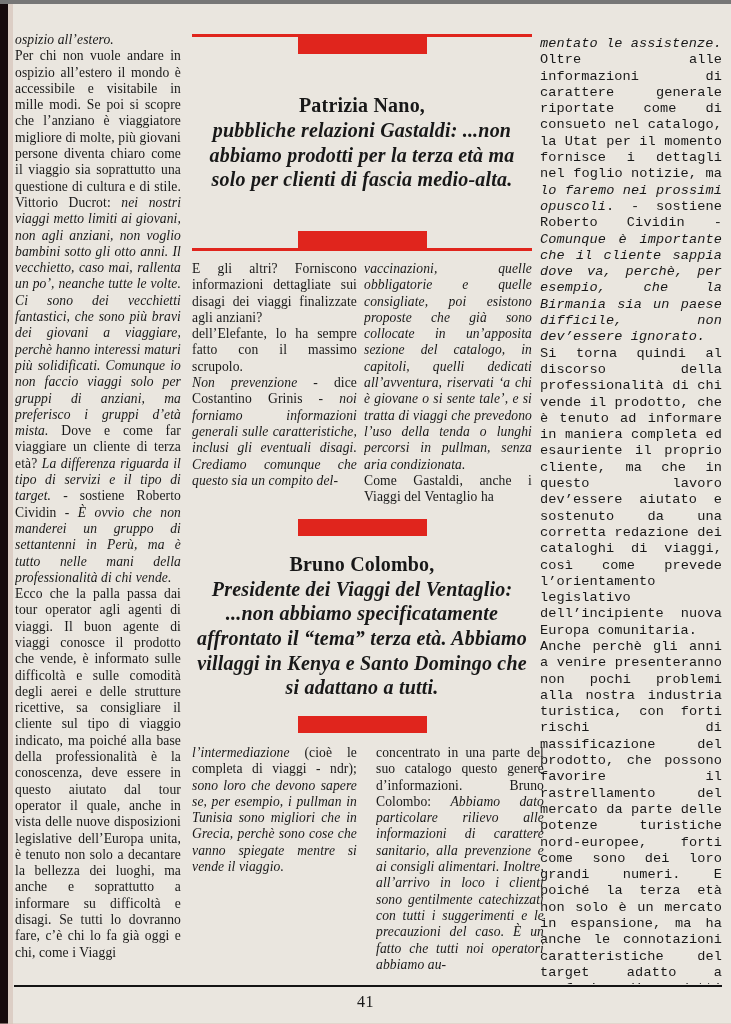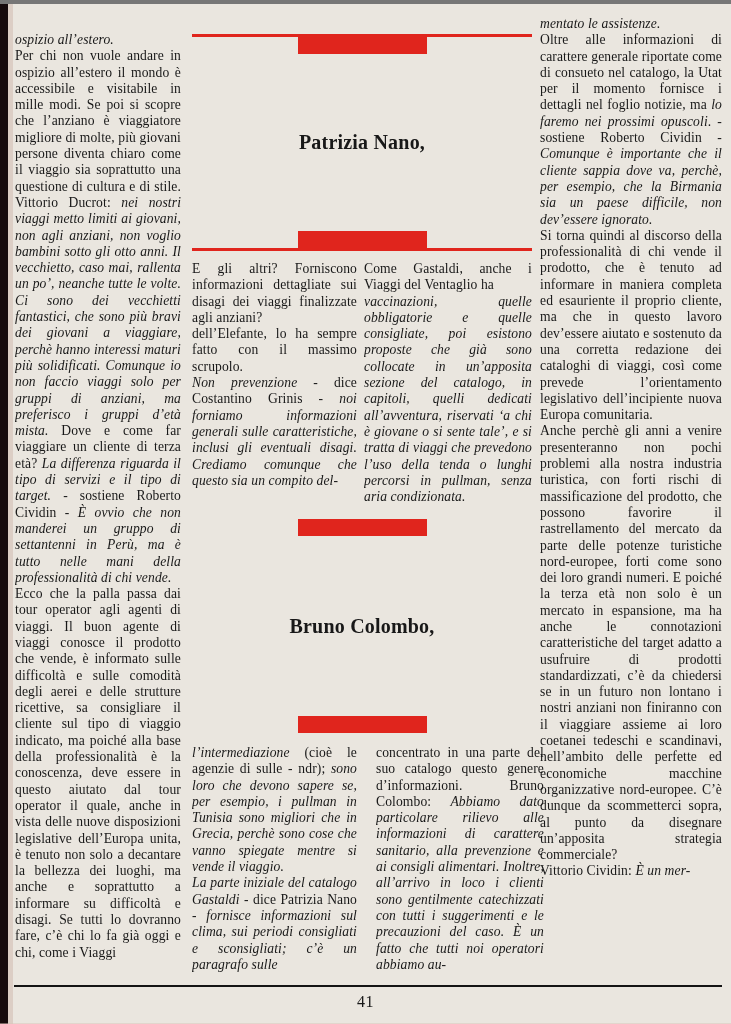--- a/index.html
+++ b/index.html
@@ -19,21 +19,21 @@
     font-size:13.6px; line-height:16.3px; letter-spacing:0.1px;
   }
   .col p { margin:0; }
   .col em { font-style:italic; }
 
   .c1  { left:15px;  top:28px;  width:166px; height:948px; }
   .c2a { left:192px; top:257px; width:165px; height:252px; }
   .c3a { left:364px; top:257px; width:168px; height:252px; }
   .c2b { left:192px; top:741px; width:165px; height:238px; }
   .c3b { left:376px; top:741px; width:168px; height:238px; }
-  .c4  { left:540px; top:12px;  width:182px; height:948px; }
+  .c4  { left:540px; top:32px;  width:182px; height:948px;font-family:Liberation Mono, monospace; }
 
   .quote { position:absolute; left:192px; width:340px; display:flex; flex-direction:column; }
   .q1 { top:30px;  height:217px; }
   .q2 { top:512px; height:220px;align-items:center; }
   .qrule { height:3px; background:var(--red); flex:0 0 auto; }
   .qbar  { width:129px; height:17px; background:var(--red); margin:0 auto; flex:0 0 auto; }
   .qtext {
     flex:1 1 auto; display:flex; flex-direction:column; justify-content:center;
     text-align:center; font-weight:bold; font-size:20px; line-height:24.6px;
     letter-spacing:0.2px; padding:0 2px;
@@ -59,48 +59,49 @@
       <p><em>ospizio all’estero.</em></p>
       <p><span>Per chi non vuole andare in ospizio all’estero il mondo è accessibile e visitabile in mille modi. Se poi si scopre che l’anziano è viaggiatore migliore di molte, più giovani persone diventa chiaro come il viaggio sia soprattutto una questione di cultura e di stile. Vittorio Ducrot: </span><em>nei nostri viaggi metto limiti ai giovani, non agli anziani, non voglio bambini sotto gli otto anni. Il vecchietto, caso mai, rallenta un po’, neanche tutte le volte. Ci sono dei vecchietti fantastici, che sono più bravi dei giovani a viaggiare, perchè hanno interessi maturi più solidificati. Comunque io non faccio viaggi solo per gruppi di anziani, ma preferisco i gruppi d’età mista. </em><span>Dove e come far viaggiare un cliente di terza età? </span><em>La differenza riguarda il tipo di servizi e il tipo di target. </em><span>- sostiene Roberto Cividin - </span><em>È ovvio che non manderei un gruppo di settantenni in Perù, ma è tutto nelle mani della professionalità di chi vende.</em></p>
       <p><span>Ecco che la palla passa dai tour operator agli agenti di viaggi. Il buon agente di viaggi conosce il prodotto che vende, è informato sulle difficoltà e sulle comodità degli aerei e delle strutture ricettive, sa consigliare il cliente sul tipo di viaggio indicato, ma poiché alla base della professionalità è la conoscenza, deve essere in questo aiutato dal tour operator il quale, anche in vista delle nuove disposizioni legislative dell’Europa unita, è tenuto non solo a decantare la bellezza dei luoghi, ma anche e soprattutto a informare su difficoltà e disagi. Se tutti lo dovranno fare, c’è chi lo fa già oggi e chi, come i Viaggi</span></p>
     </div>
 
   <div class="quote q1">
     <div class="qrule"></div>
     <div class="qbar"></div>
     <div class="qtext">
       <span class="qspeaker">Patrizia Nano,</span>
+      <span class="qbody">pubbliche relazioni Gastaldi: ...non abbiamo prodotti per la terza età ma solo per clienti di fascia medio-alta.</span>
     </div>
     <div class="qbar"></div>
     <div class="qrule"></div>
   </div>
 
   <div class="col c2a">
       <p><span>E gli altri? Forniscono informazioni dettagliate sui disagi dei viaggi finalizzate agli anziani?</span></p>
       <p><span>dell’Elefante, lo ha sempre fatto con il massimo scrupolo.</span></p>
       <p><em>Non prevenzione</em><span> - dice Costantino Grinis - </span><em>noi forniamo informazioni generali sulle caratteristiche, inclusi gli eventuali disagi. Crediamo comunque che questo sia un compito del-</em></p>
     </div>
   <div class="col c3a">
+      <p><em>vaccinazioni, quelle obbligatorie e quelle consigliate, poi esistono proposte che già sono collocate in un’apposita sezione del catalogo, in capitoli, quelli dedicati all’avventura, riservati ‘a chi è giovane o si sente tale’, e si tratta di viaggi che prevedono l’uso della tenda o lunghi percorsi in pullman, senza aria condizionata.</em></p>
       <p><span>Come Gastaldi, anche i Viaggi del Ventaglio ha</span></p>
-      <p><em>vaccinazioni, quelle obbligatorie e quelle consigliate, poi esistono proposte che già sono collocate in un’apposita sezione del catalogo, in capitoli, quelli dedicati all’avventura, riservati ‘a chi è giovane o si sente tale’, e si tratta di viaggi che prevedono l’uso della tenda o lunghi percorsi in pullman, senza aria condizionata.</em></p>
     </div>
 
   <div class="quote q2">
     <div class="qrule"></div>
     <div class="qbar"></div>
     <div class="qtext">
       <span class="qspeaker">Bruno Colombo,</span>
+      <span class="qbody">Presidente dei Viaggi del Ventaglio: ...non abbiamo specificatamente affrontato il “tema” terza età. Abbiamo villaggi in Kenya e Santo Domingo che si adattano a tutti.</span>
     </div>
     <div class="qbar"></div>
     <div class="qrule"></div>
   </div>
 
   <div class="col c2b">
-      <p><em>l’intermediazione</em><span> (cioè le agenzie di sulle - ndr); </span><em>sono loro che devono sapere se, per esempio, i pullman in Tunisia sono migliori che in Grecia, perchè sono cose che vanno spiegate mentre si vende il viaggio.</em></p>
-      <p><em>La parte iniziale del catalogo Gastaldi</em><span> - dice Patrizia Nano - </span><em>fornisce informazioni sul clima, sui periodi consigliati e sconsigliati; c’è un paragrafo sulle</em></p>
+      <p><em>l’intermediazione</em><span> (cioè le completa di viaggi - ndr); </span><em>sono loro che devono sapere se, per esempio, i pullman in Tunisia sono migliori che in Grecia, perchè sono cose che vanno spiegate mentre si vende il viaggio.</em></p>
     </div>
   <div class="col c3b">
       <p><span>concentrato in una parte del suo catalogo questo genere d’informazioni. Bruno Colombo: </span><em>Abbiamo dato particolare rilievo alle informazioni di carattere sanitario, alla prevenzione e ai consigli alimentari. Inoltre, all’arrivo in loco i clienti sono gentilmente catechizzati con tutti i suggerimenti e le precauzioni del caso. È un fatto che tutti noi operatori abbiamo au-</em></p>
     </div>
 
   <div class="col c4">
       <p><em>mentato le assistenze.</em></p>
       <p><span>Oltre alle informazioni di carattere generale riportate come di consueto nel catalogo, la Utat per il momento fornisce i dettagli nel foglio notizie, ma </span><em>lo faremo nei prossimi opuscoli</em><span>. - sostiene Roberto Cividin - </span><em>Comunque è importante che il cliente sappia dove va, perchè, per esempio, che la Birmania sia un paese difficile, non dev’essere ignorato.</em></p>
       <p><span>Si torna quindi al discorso della professionalità di chi vende il prodotto, che è tenuto ad informare in maniera completa ed esauriente il proprio cliente, ma che in questo lavoro dev’essere aiutato e sostenuto da una corretta redazione dei cataloghi di viaggi, così come prevede l’orientamento legislativo dell’incipiente nuova Europa comunitaria.</span></p>
       <p><span>Anche perchè gli anni a venire presenteranno non pochi problemi alla nostra industria turistica, con forti rischi di massificazione del prodotto, che possono favorire il rastrellamento del mercato da parte delle potenze turistiche nord-europee, forti come sono dei loro grandi numeri. E poiché la terza età non solo è un mercato in espansione, ma ha anche le connotazioni caratteristiche del target adatto a usufruire di prodotti standardizzati, c’è da chiedersi se in un futuro non lontano i nostri anziani non finiranno con il viaggiare assieme ai loro coetanei tedeschi e scandinavi, nell’ambito delle perfette ed economiche macchine organizzative nord-europee. C’è dunque da scommetterci sopra, al punto da disegnare un’apposita strategia commerciale?</span></p>

